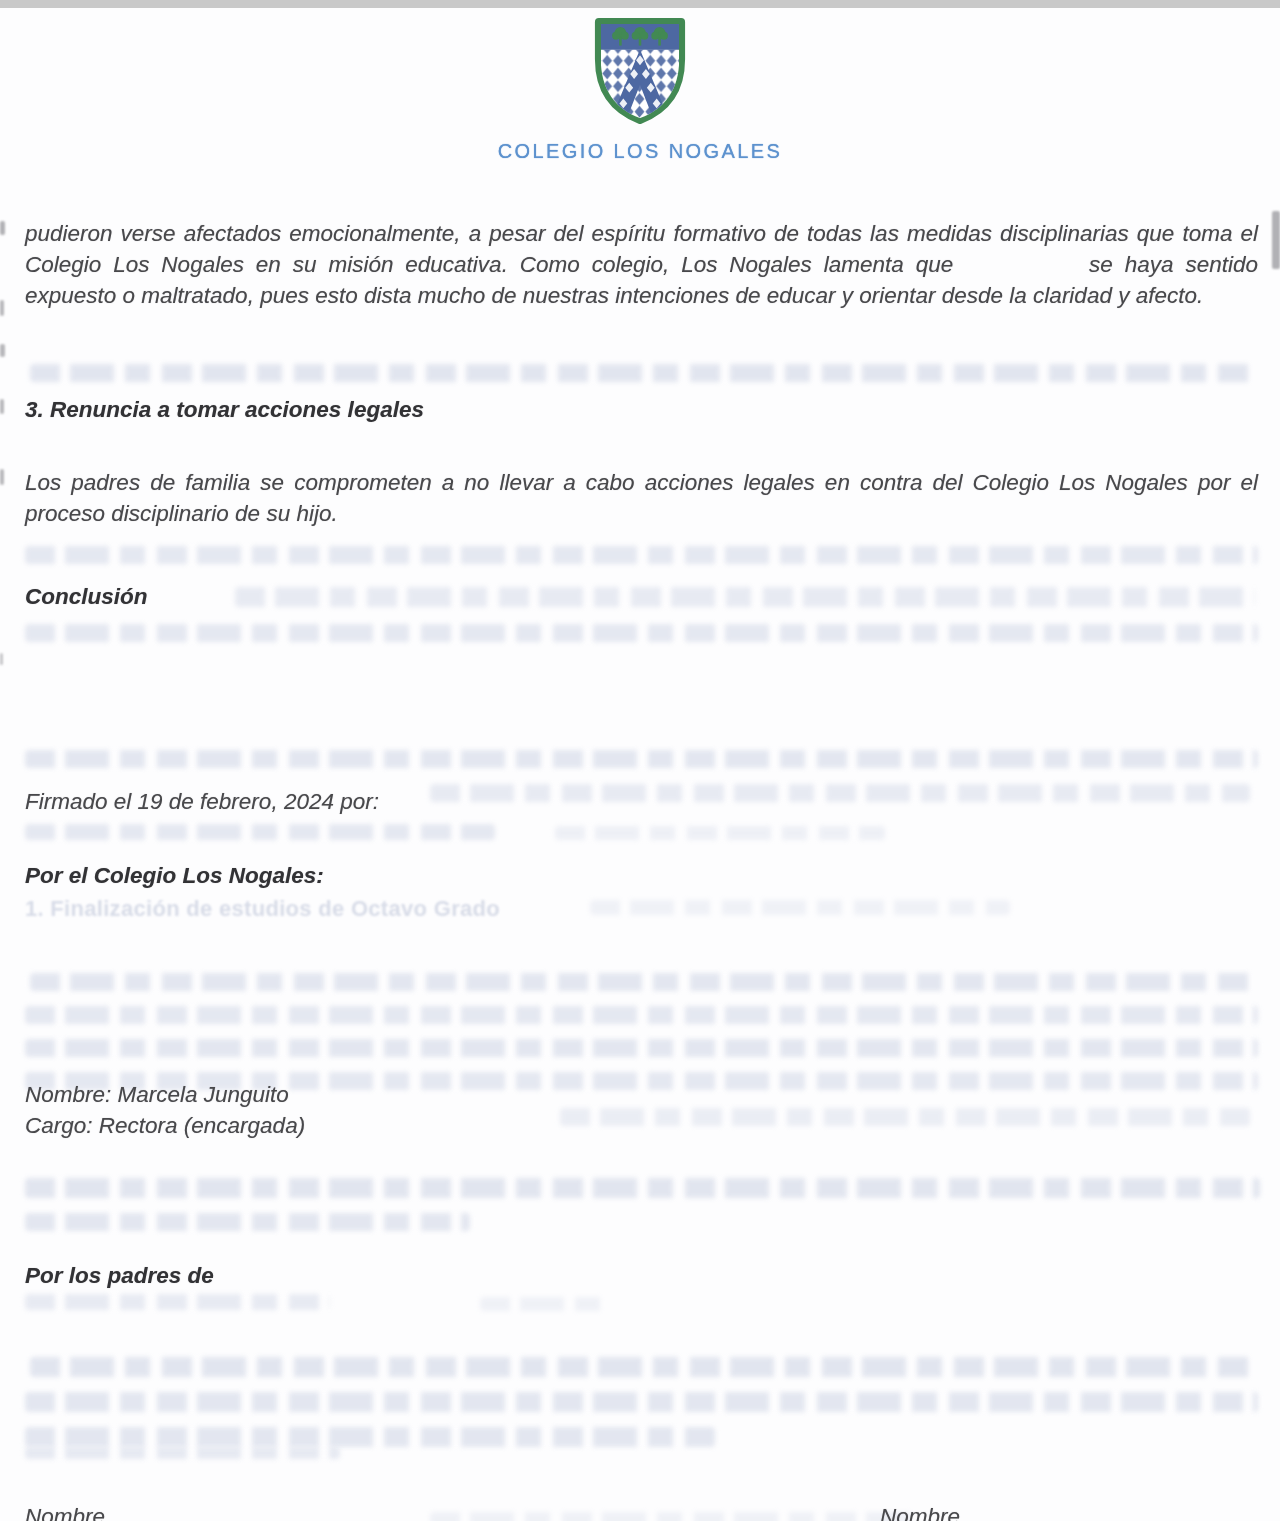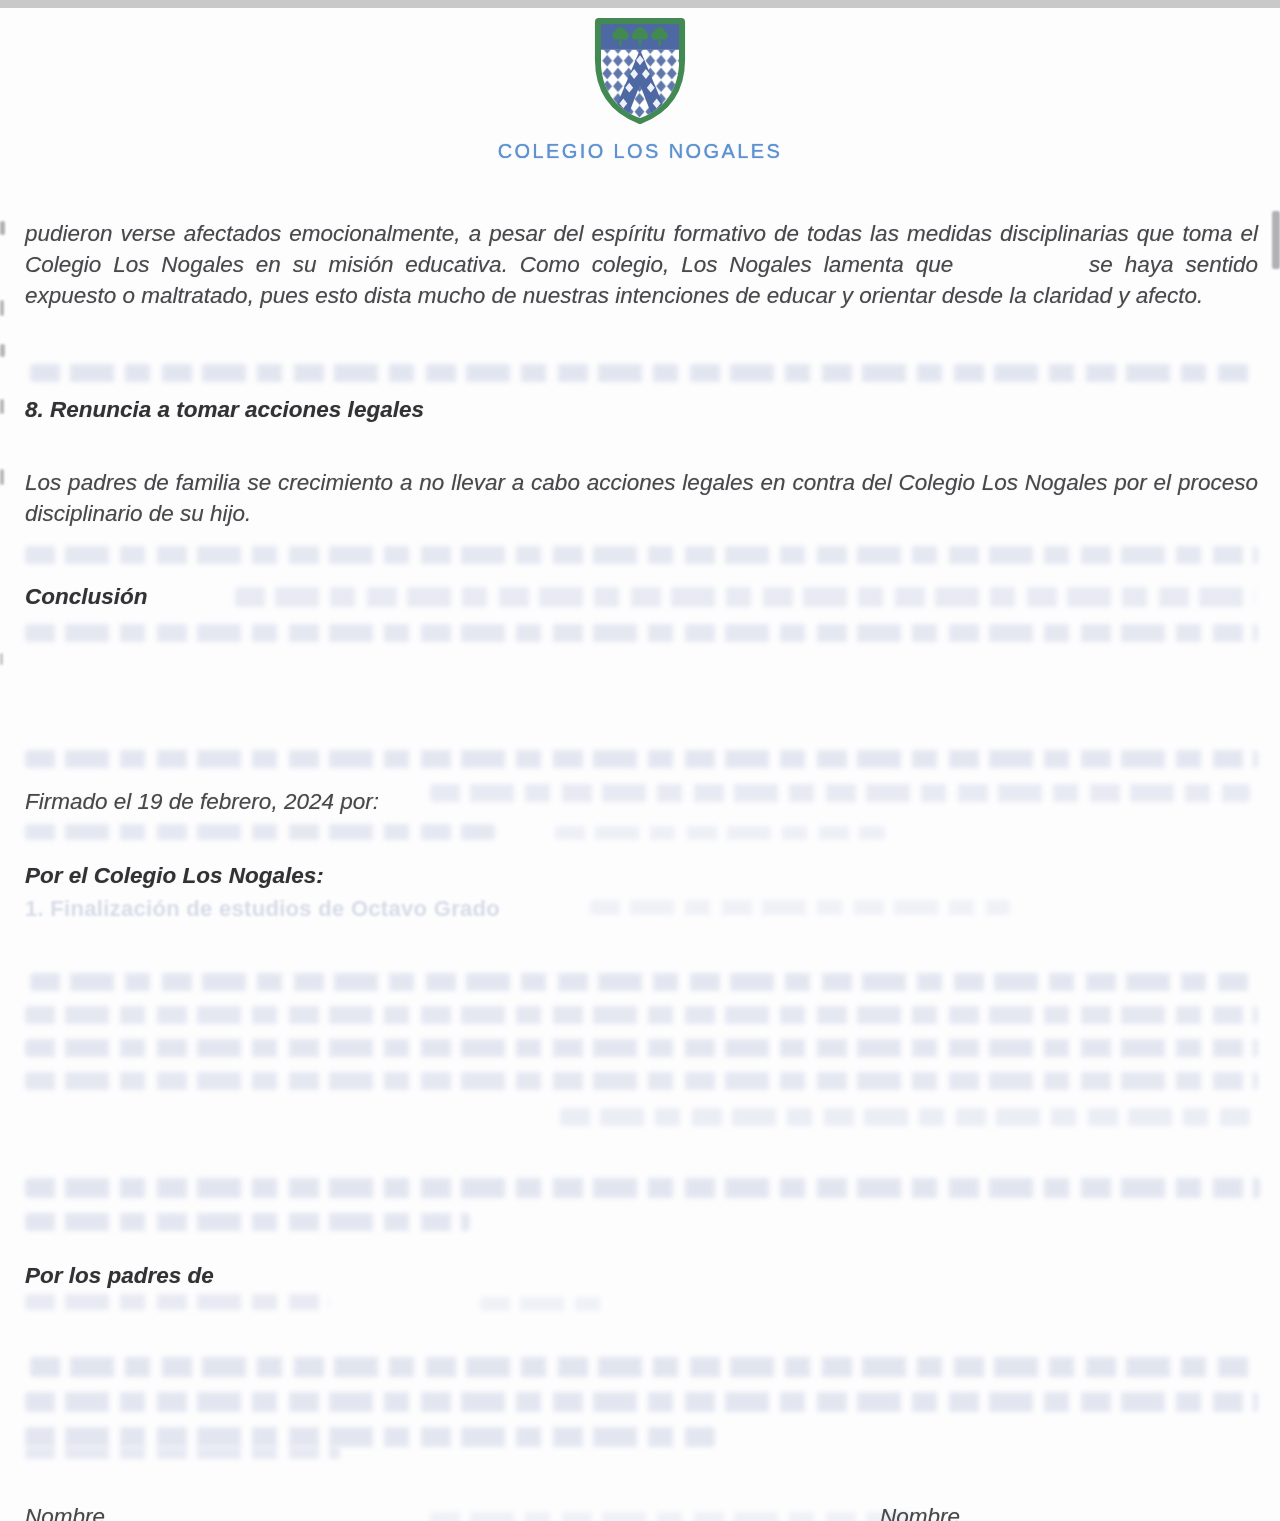--- a/index.html
+++ b/index.html
@@ -141,29 +141,33 @@
   </svg>
 
   <div class="school-name">COLEGIO LOS NOGALES</div>
 
   <p class="doc-text" style="top:210px">
     <span>pudieron verse afectados emocionalmente, a pesar del espíritu formativo de todas las medidas disciplinarias que toma el Colegio Los Nogales en su misión educativa. Como colegio, Los Nogales lamenta que</span>
     <span class="blank-gap" style="width:112px"></span>
     <span>se haya sentido expuesto o maltratado, pues esto dista mucho de nuestras intenciones de educar y orientar desde la claridad y afecto.</span>
   </p>
 
-  <h2 class="doc-text heading" style="top:386px">8. Renuncia a tomar acciones legales</h2>
-  <p class="doc-text" style="top:459px">Los padres de familia se crecimiento a no llevar a cabo acciones legales en contra del Colegio Los Nogales por el proceso disciplinario de su hijo.</p>
+  <h2 class="doc-text heading" style="top:386px">3. Renuncia a tomar acciones legales</h2>
+  <p class="doc-text" style="top:459px">Los padres de familia se comprometen a no llevar a cabo acciones legales en contra del Colegio Los Nogales por el proceso disciplinario de su hijo.</p>
 
   <h2 class="doc-text heading" style="top:573px">Conclusión</h2>
 
   <p class="doc-text" style="top:778px">Firmado el 19 de febrero, 2024 por:</p>
 
   <h2 class="doc-text heading" style="top:852px">Por el Colegio Los Nogales:</h2>
 
+  <div class="doc-text two-lines" style="top:1071px;text-align:left">
+    <span>Nombre: Marcela Junguito</span>
+    <span>Cargo: Rectora (encargada)</span>
+  </div>
 
   <h2 class="doc-text heading" style="top:1252px">Por los padres de</h2>
 
   <div class="doc-text" style="top:1478px;height:31px;text-align:left">
     <span class="sig-label" style="left:0">Nombre</span>
     <span class="sig-label" style="left:855px">Nombre</span>
   </div>
 
 </div>
 

